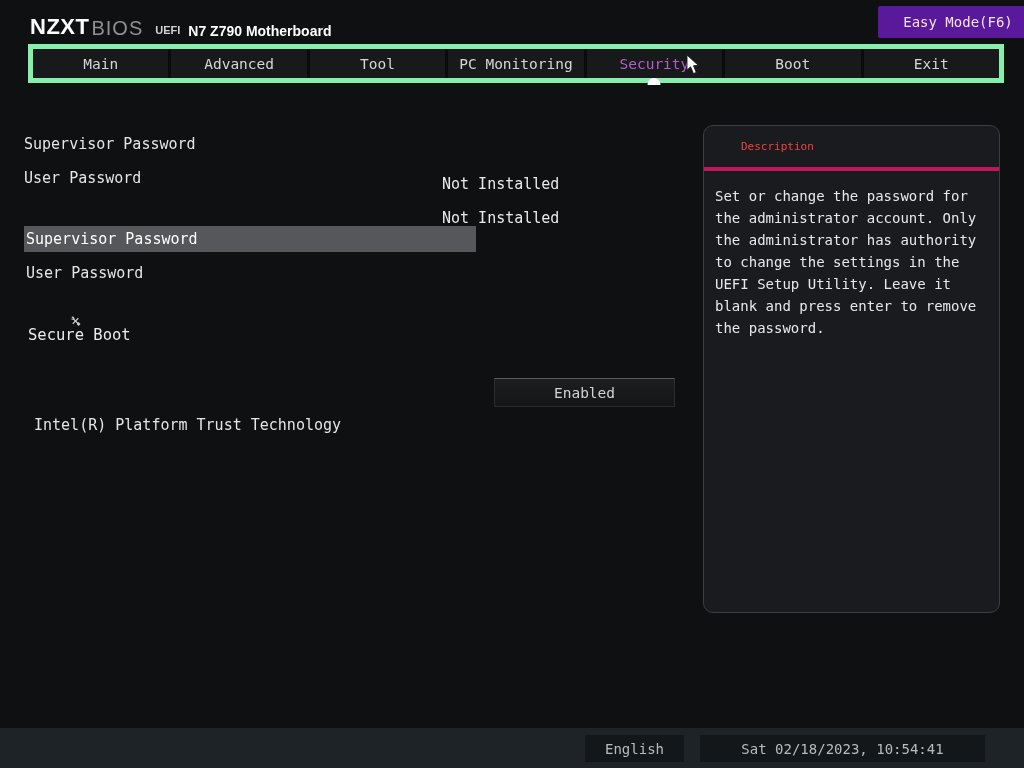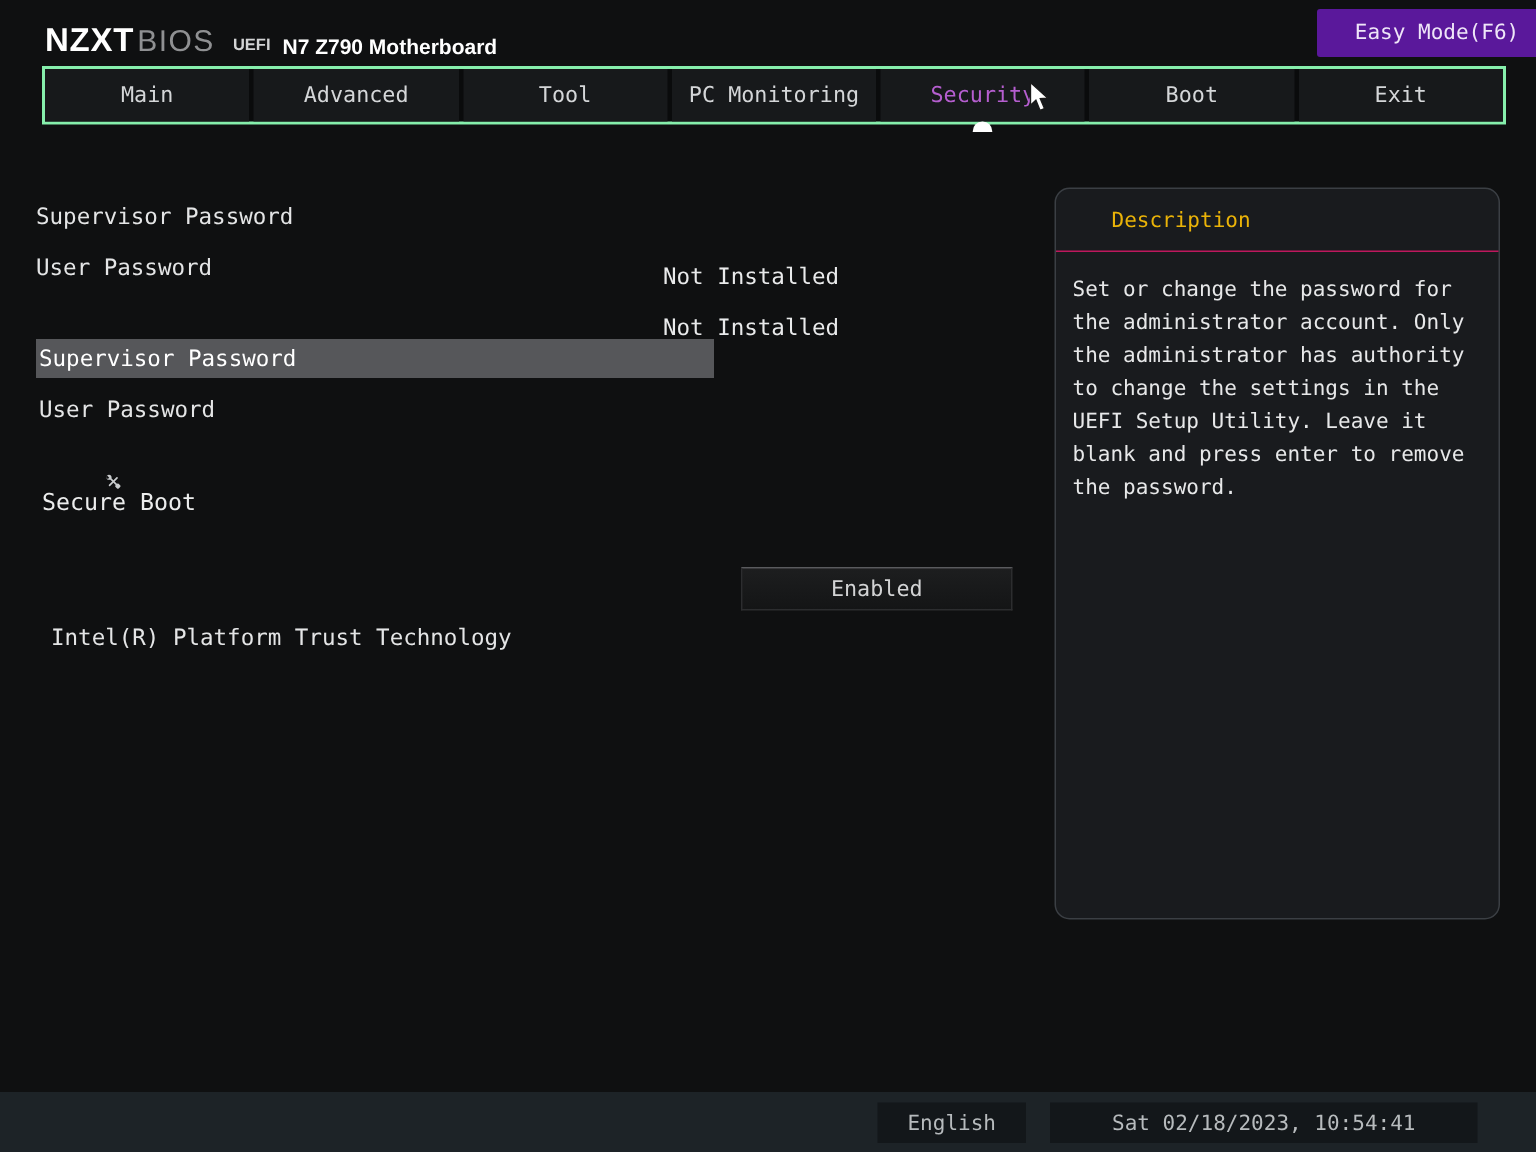--- a/index.html
+++ b/index.html
@@ -20,21 +20,21 @@
   .easy-mode{
     position:absolute;left:862px;top:6px;width:160px;height:32px;
     background:var(--accent-purple,#5a189b);
     color:#efe6f8;font-size:14px;display:flex;align-items:center;justify-content:center;
     border-radius:2px;cursor:pointer;margin-left:16px;
   }
   
   .tabbar{
     position:absolute;left:28px;top:44px;width:976px;height:39px;
     display:flex;gap:3px;background:#0a0b0c;
-    border:2px solid #86efac;box-sizing:border-box;
+    border:5px solid #86efac;box-sizing:border-box;
   }
   .tab{
     flex:1;background:#17191b;display:flex;align-items:center;justify-content:center;
     font-size:14.5px;color:#d4d6d8;position:relative;cursor:pointer;
   }
   .tab.active{color:var(--tab-active-text,#b55ecf);}
   .tab.active .tab-dot{
     position:absolute;left:50%;bottom:-7px;transform:translateX(-50%);
     width:13px;height:7px;border-radius:7px 7px 0 0;background:#ffffff;
   }
@@ -55,22 +55,22 @@
     border:1px solid #2c2d2f;border-top-color:#5a5b5e;box-sizing:border-box;
     display:flex;align-items:center;justify-content:center;
     font-size:14.5px;color:#d2d3d4;cursor:pointer;
   }
   
   .desc-panel{
     position:absolute;left:703px;top:125px;width:297px;height:488px;
     background:#191b1e;border:1px solid #3b3f44;border-radius:10px;box-sizing:border-box;
   }
   .desc-header{
-    height:41px;border-bottom:1px solid #be185d;display:flex;align-items:center;
-    padding-left:37px;font-size:14px;color:#eab308;
+    height:41px;border-bottom:4px solid #be185d;display:flex;align-items:center;
+    padding-left:37px;font-size:11px;color:#ef4444;
   }
   .desc-body{
     padding:14px 11px 0 11px;font-size:14px;line-height:22px;color:#e7e8e9;
     white-space:pre-line;
   }
   
   .bottom-bar{position:absolute;left:0;top:728px;width:1024px;height:40px;background:#1d2327;}
   .bottom-box{
     position:absolute;top:7px;height:27px;background:#13171a;
     display:flex;align-items:center;justify-content:center;

